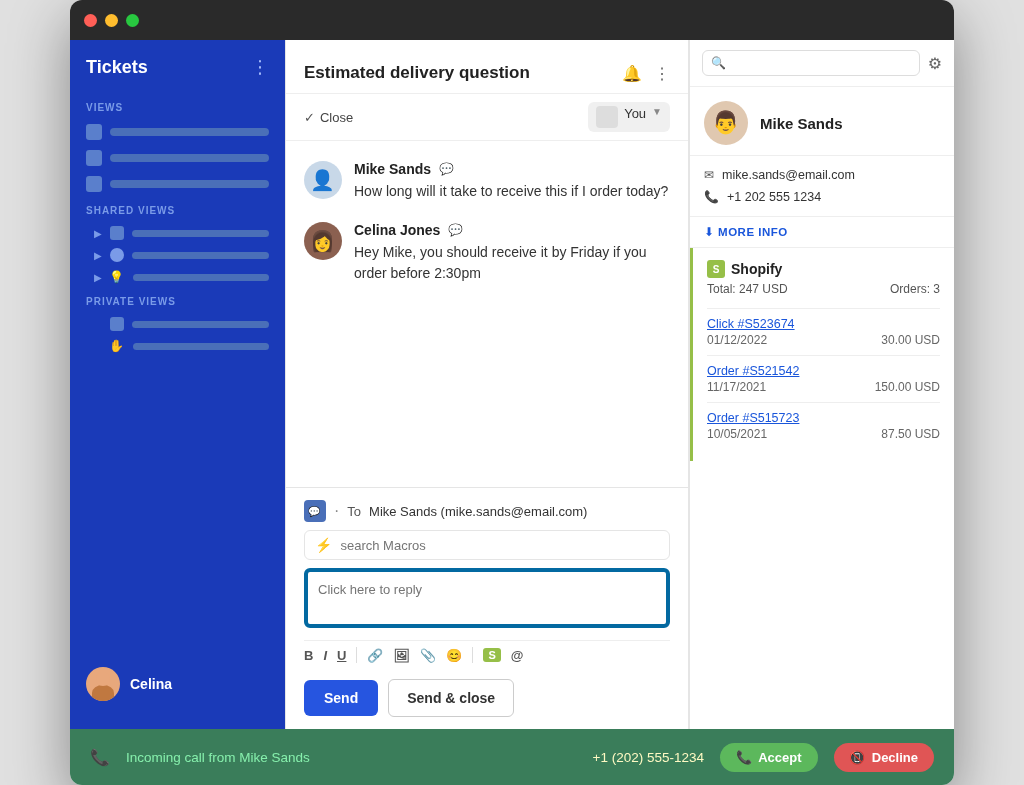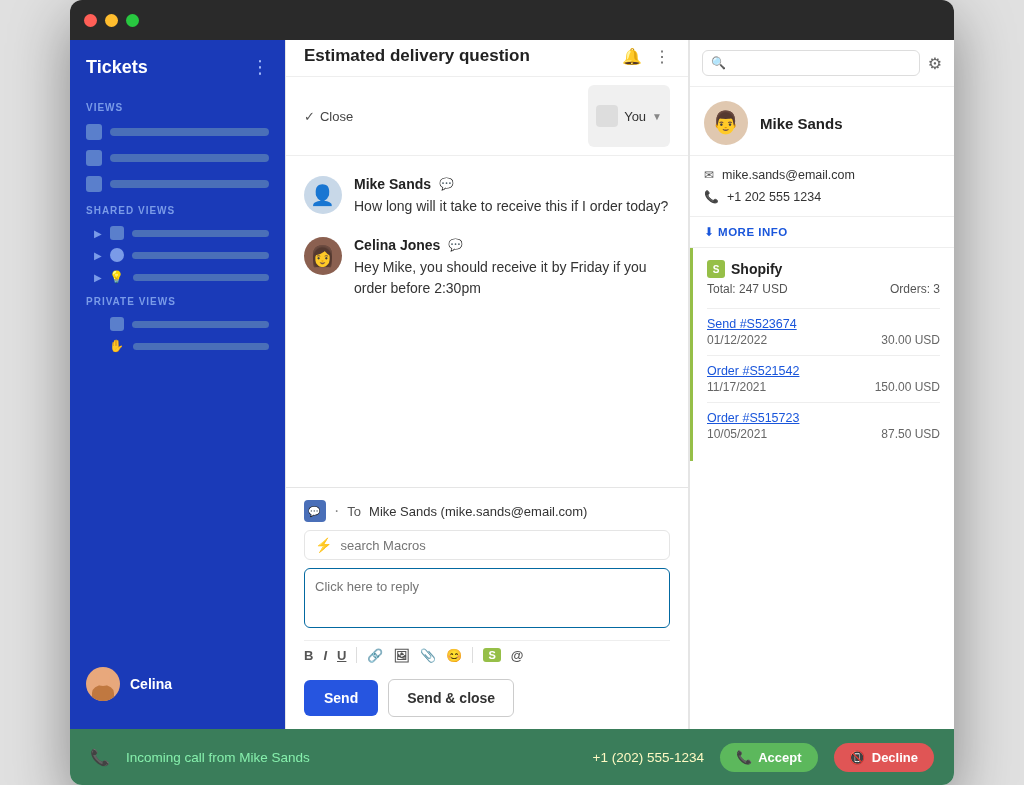--- a/index.html
+++ b/index.html
@@ -160,21 +160,21 @@
       display: flex;
       flex-direction: column;
       background: #fff;
       border-left: 1px solid #e5e5e5;
       border-right: 1px solid #e5e5e5;
     }
     .ticket-header {
       display: flex;
       align-items: center;
       justify-content: space-between;
-      padding: 6px 18px 10px;
+      padding: 23px 18px 10px;
       border-bottom: 1px solid #eee;
     }
     .ticket-title {
       font-size: 17px;
       font-weight: 600;
       color: #222;
     }
     .ticket-header-actions {
       display: flex;
       align-items: center;
@@ -198,25 +198,25 @@
       display: flex;
       align-items: center;
       gap: 5px;
       color: #444;
       font-size: 13px;
       cursor: pointer;
     }
     .close-btn .checkmark { color: #555; }
     .assignee-badge {
       display: flex;
-      align-items: center;
+      align-items: flex-start;
       gap: 6px;
       background: #f0f0f0;
       border-radius: 6px;
-      padding: 20px 8px;
+      padding: 4px 8px;
       cursor: pointer;
     }
     .assignee-icon {
       width: 22px; height: 22px;
       background: #ddd;
       border-radius: 4px;
     }
     .assignee-name {
       font-size: 13px;
       color: #333;
@@ -312,21 +312,21 @@
     .macro-input {
       border: none;
       outline: none;
       font-size: 13px;
       color: #7f1d1d;
       flex: 1;
       background: transparent;
     }
     .reply-textarea {
       width: 100%;
-      border: 1px solid #0369a1;
+      border: 4px solid #0369a1;
       border-radius: 6px;
       padding: 10px;
       font-size: 13px;
       color: #aaa;
       min-height: 60px;
       outline: none;
       resize: none;
       font-family: inherit;
       margin-bottom: 8px;
     }
@@ -772,21 +772,21 @@
             <div class="shopify-icon">S</div>
             <span class="shopify-name">Shopify</span>
           </div>
         </div>
         <div class="shopify-meta">
           <span>Total: 247 USD</span>
           <span>Orders: 3</span>
         </div>
 
         <div class="order-item">
-          <a class="order-link" href="#">Send #S523674</a>
+          <a class="order-link" href="#">Click #S523674</a>
           <div class="order-meta">
             <span>01/12/2022</span>
             <span>30.00 USD</span>
           </div>
         </div>
 
         <div class="order-item">
           <a class="order-link" href="#">Order #S521542</a>
           <div class="order-meta">
             <span>11/17/2021</span>

